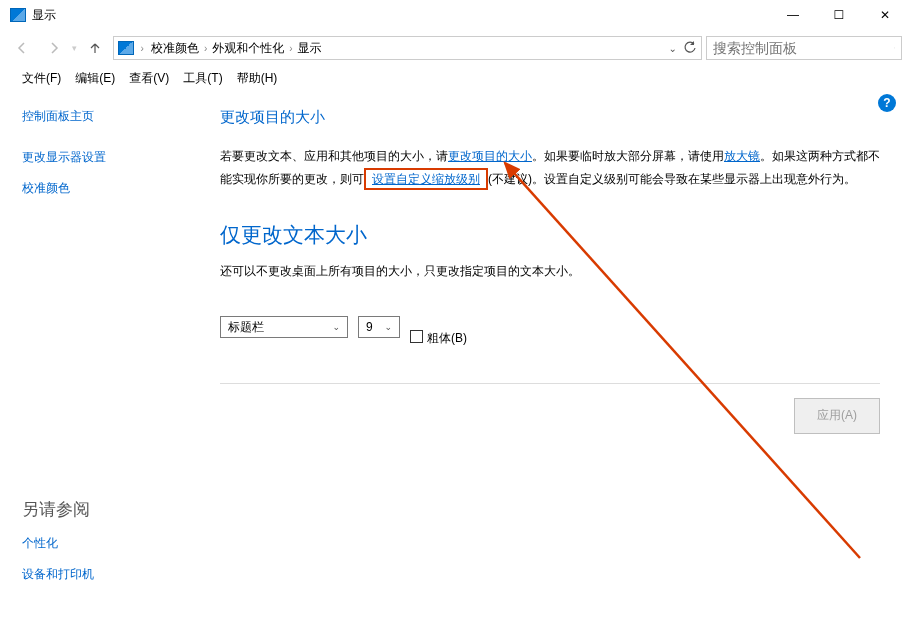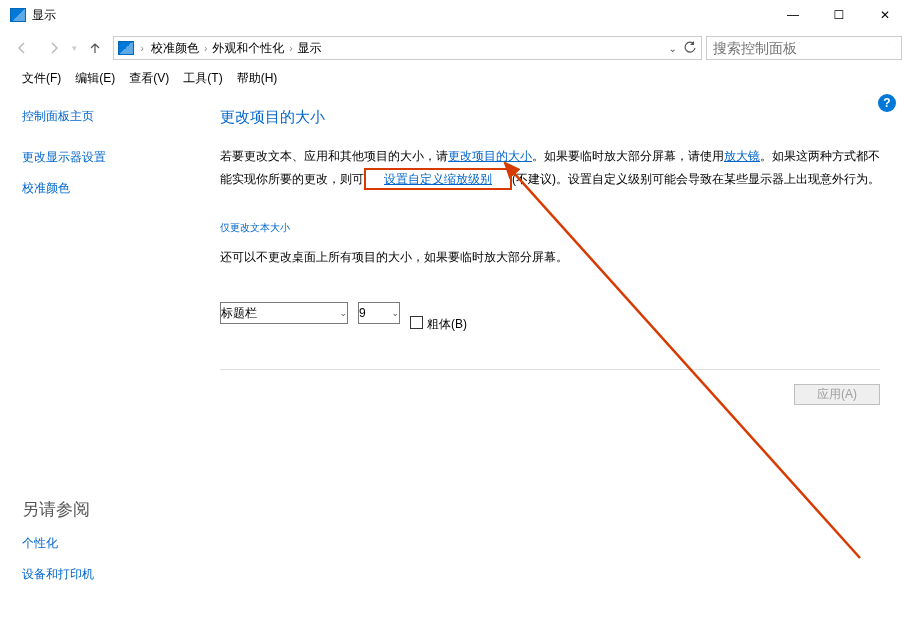--- a/index.html
+++ b/index.html
@@ -32,36 +32,36 @@
     .sidebar-title { color: #0066cc; font-size: 12px; margin-bottom: 24px; cursor: pointer; }
     .sidebar-link { color: #0066cc; font-size: 12px; margin-bottom: 14px; cursor: pointer; display: block; }
     .sidebar-bottom { position: absolute; bottom: 20px; left: 22px; }
     .see-also { color: #555; font-size: 17px; margin-bottom: 14px; }
     
     .main { flex: 1; padding: 18px 24px 10px 30px; position: relative; }
     .help-icon { position: absolute; top: 4px; right: 14px; width: 18px; height: 18px; background: #0078d7; color: #fff; border-radius: 50%; display: flex; align-items: center; justify-content: center; font-size: 12px; font-weight: bold; cursor: pointer; }
     .section-h1 { color: #0066cc; font-size: 15px; font-weight: normal; margin-bottom: 18px; }
     .body-text { font-size: 12px; line-height: 1.9; color: #000; margin-bottom: 20px; max-width: 680px; }
     .link { color: #0066cc; text-decoration: underline; cursor: pointer; }
-    .link-highlighted { border: 2px solid #d83b01; padding: 0 18px; display: inline-block; line-height: 1.5; }
+    .link-highlighted { border: 2px solid #d83b01; padding: 0 6px; display: inline-block; line-height: 1.5; }
     
-    .section-h2 { color: #0066cc; font-size: 10px; font-weight: normal; margin-bottom: 14px; margin-top: 30px; }
+    .section-h2 { color: #0066cc; font-size: 21px; font-weight: normal; margin-bottom: 14px; margin-top: 30px; }
     .sub-text { font-size: 12px; margin-bottom: 28px; }
     
     .controls-row { display: flex; align-items: center; gap: 10px; }
-    .combo { border: 1px solid #7a7a7a; height: 22px; padding: 0 0; display: flex; align-items: center; justify-content: space-between; font-size: 12px; background: #fff; cursor: pointer; }
+    .combo { border: 1px solid #7a7a7a; height: 22px; padding: 0 7px; display: flex; align-items: center; justify-content: space-between; font-size: 12px; background: #fff; cursor: pointer; }
     .combo-wide { width: 128px; }
     .combo-narrow { width: 42px; }
     .combo-arrow { font-size: 9px; color: #555; }
     .checkbox-wrap { display: flex; align-items: flex-start; gap: 4px; cursor: pointer; margin-top: 22px; }
     .checkbox { width: 13px; height: 13px; border: 1px solid #333; }
     
     .divider { border-top: 1px solid #ddd; margin-top: 36px; margin-bottom: 14px; max-width: 660px; }
     .apply-row { display: flex; justify-content: flex-end; max-width: 660px; }
-    .apply-btn { width: 86px; height: 21px; border: 1px solid #bfbfbf; background: #efefef; color: #9e9e9e; font-size: 12px; display: flex; align-items: center; justify-content: center; cursor: default; }
+    .apply-btn { width: 86px; height: 36px; border: 1px solid #bfbfbf; background: #efefef; color: #9e9e9e; font-size: 12px; display: flex; align-items: center; justify-content: center; cursor: default; }
     
     .annotation-arrow { position: absolute; pointer-events: none; }
     
     svg.icon-sm { width: 12px; height: 12px; }
   </style>
 </head>
 <body>
 
 <div class="title-bar">
   <div class="title-left">
@@ -146,21 +146,21 @@
   </div>
 
   <div class="main">
     <div class="help-icon">?</div>
     <h1 class="section-h1">更改项目的大小</h1>
     <p class="body-text">
       <span>若要更改文本、应用和其他项目的大小，请</span><a class="link">更改项目的大小</a><span>。如果要临时放大部分屏幕，请使用</span><a class="link">放大镜</a><span>。如果这两种方式都不能实现你所要的更改，则可</span><span class="link-highlighted"><a class="link">设置自定义缩放级别</a></span><span>(不建议)。设置自定义级别可能会导致在某些显示器上出现意外行为。</span>
     </p>
 
     <h2 class="section-h2">仅更改文本大小</h2>
-    <p class="sub-text">还可以不更改桌面上所有项目的大小，如果要临时放大部分屏幕。</p>
+    <p class="sub-text">还可以不更改桌面上所有项目的大小，只更改指定项目的文本大小。</p>
 
     <div class="controls-row">
       <div class="combo combo-wide">
         <span>标题栏</span>
         <span class="combo-arrow">⌄</span>
       </div>
       <div class="combo combo-narrow">
         <span>9</span>
         <span class="combo-arrow">⌄</span>
       </div>

